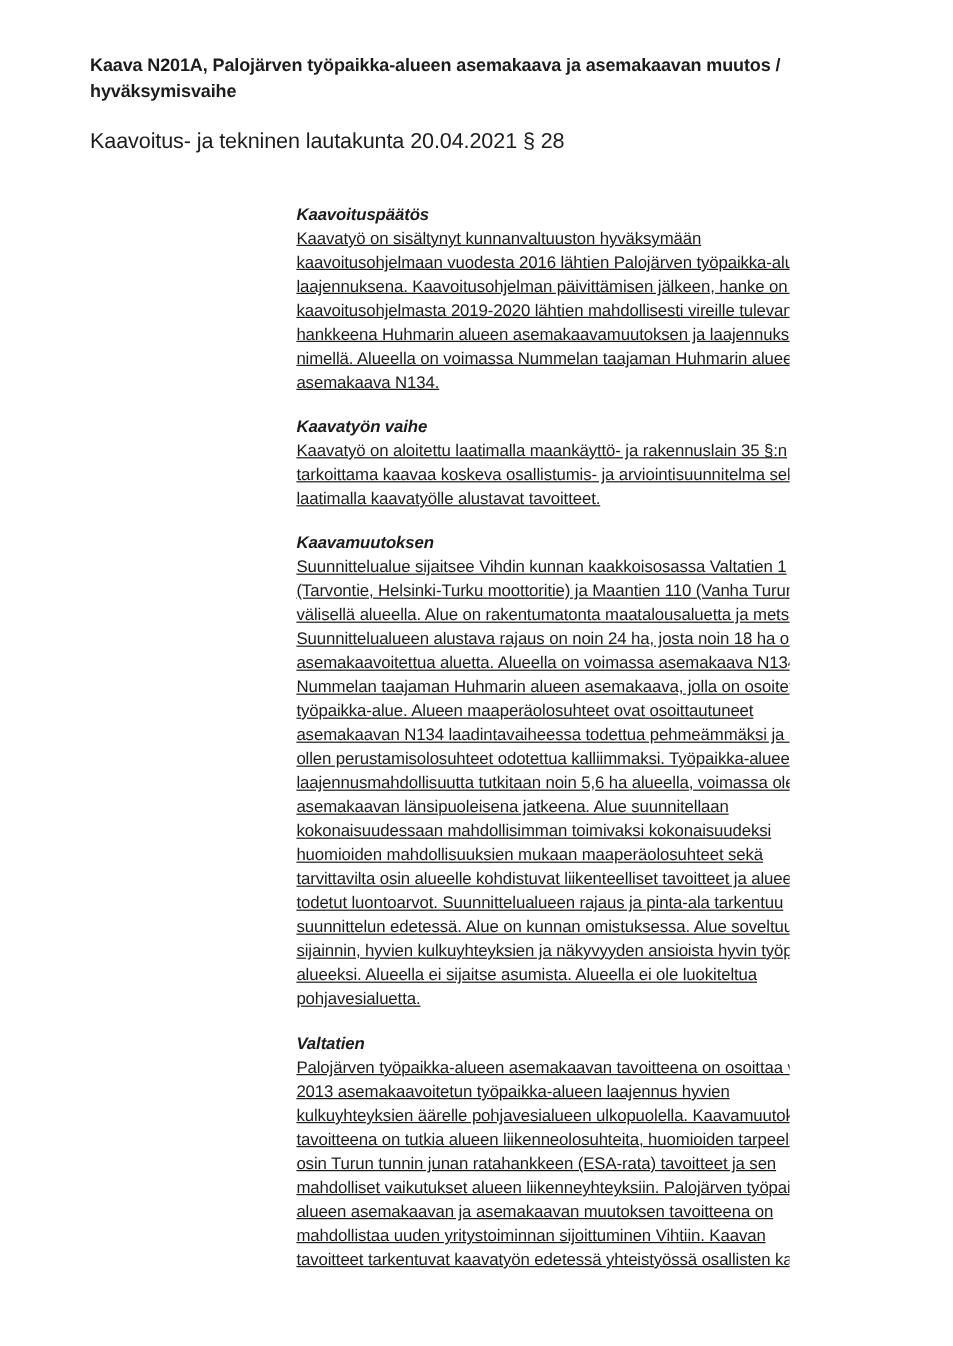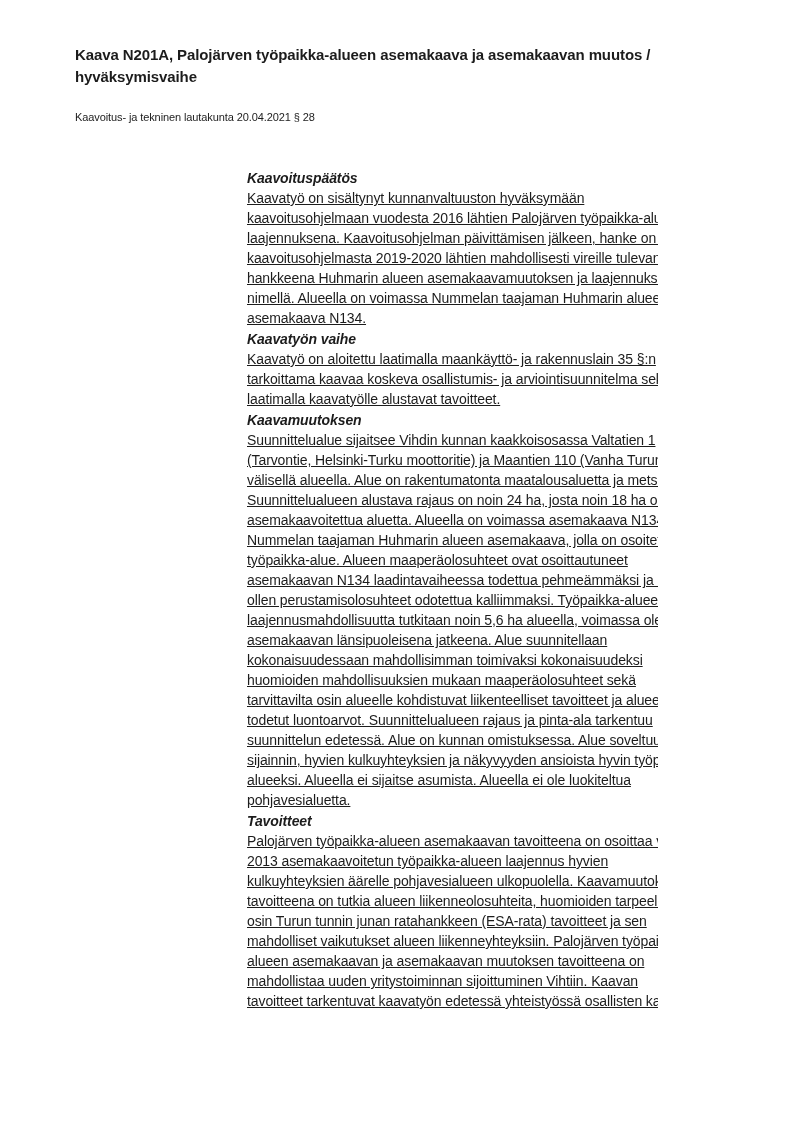--- a/index.html
+++ b/index.html
@@ -25,35 +25,35 @@
     font-size: 15px;
     font-weight: 700;
     line-height: 22px;
     letter-spacing: -0.1px;
     white-space: pre-line;
   }
   .committee {
     position: absolute;
     left: 75px;
     top: 107px;
-    font-size: 11px;
+    font-size: 18px;
     line-height: 20px;
     letter-spacing: -0.1px;
   }
   .content {
     position: absolute;
     left: 247px;
     top: 168px;
     width: 545px;
     font-size: 14px;
     line-height: 20px;
     letter-spacing: -0.1px;
   }
   .sec + .sec {
-    margin-top: 1px;
+    margin-top: 17px;
   }
   .sec-h {
     margin: 0;
     font-size: 14px;
     font-weight: 700;
     line-height: 20px;
     font-style: italic;
   }
   .sec-b {
     margin: 0;
@@ -108,21 +108,21 @@
 huomioiden mahdollisuuksien mukaan maaperäolosuhteet sekä
 tarvittavilta osin alueelle kohdistuvat liikenteelliset tavoitteet ja alueella
 todetut luontoarvot. Suunnittelualueen rajaus ja pinta-ala tarkentuu
 suunnittelun edetessä. Alue on kunnan omistuksessa. Alue soveltuu
 sijainnin, hyvien kulkuyhteyksien ja näkyvyyden ansioista hyvin työpaikka-
 alueeksi. Alueella ei sijaitse asumista. Alueella ei ole luokiteltua
 pohjavesialuetta.</p>
     </section>
 
     <section class="sec">
-      <h2 class="sec-h">Tavoitteet</h2>
+      <h2 class="sec-h">Valtatien</h2>
       <p class="sec-b">Palojärven työpaikka-alueen asemakaavan tavoitteena on osoittaa vuonna
 2013 asemakaavoitetun työpaikka-alueen laajennus hyvien
 kulkuyhteyksien äärelle pohjavesialueen ulkopuolella. Kaavamuutoksen
 tavoitteena on tutkia alueen liikenneolosuhteita, huomioiden tarpeellisilta
 osin Turun tunnin junan ratahankkeen (ESA-rata) tavoitteet ja sen
 mahdolliset vaikutukset alueen liikenneyhteyksiin. Palojärven työpaikka-
 alueen asemakaavan ja asemakaavan muutoksen tavoitteena on
 mahdollistaa uuden yritystoiminnan sijoittuminen Vihtiin. Kaavan
 tavoitteet tarkentuvat kaavatyön edetessä yhteistyössä osallisten kanssa.</p>
     </section>

